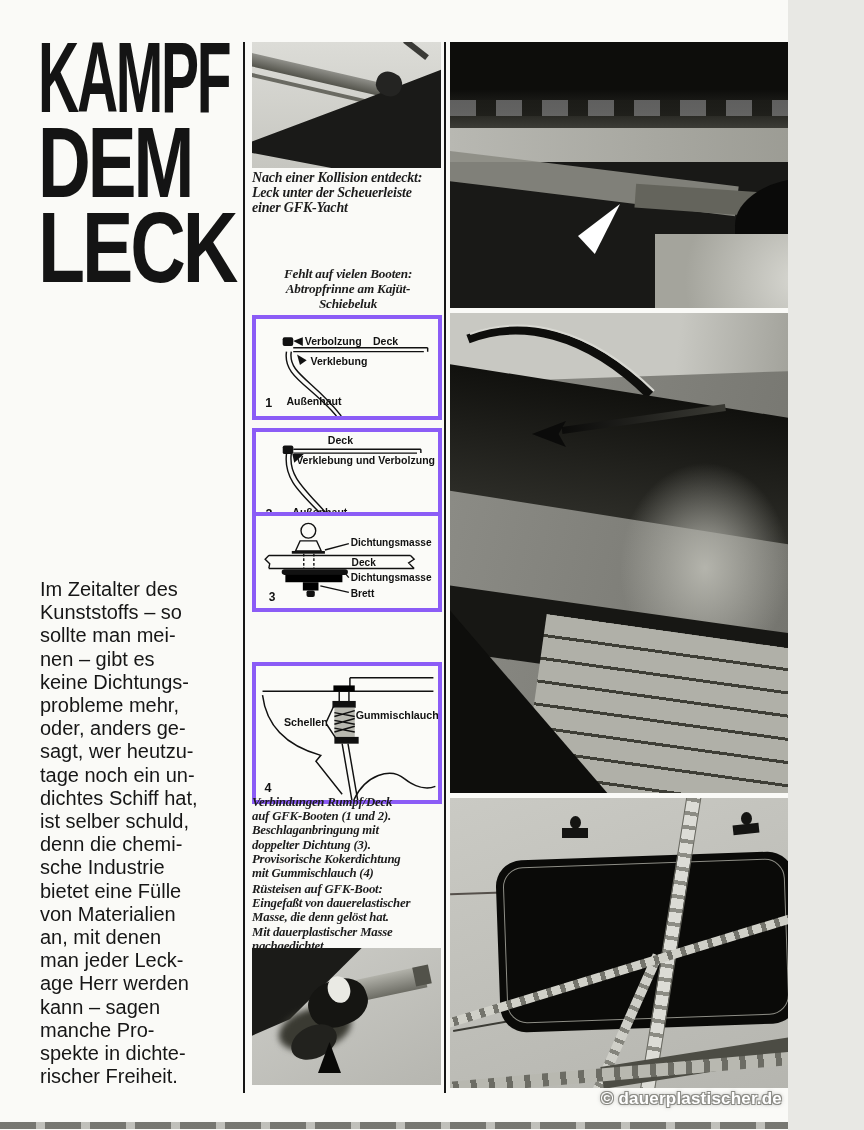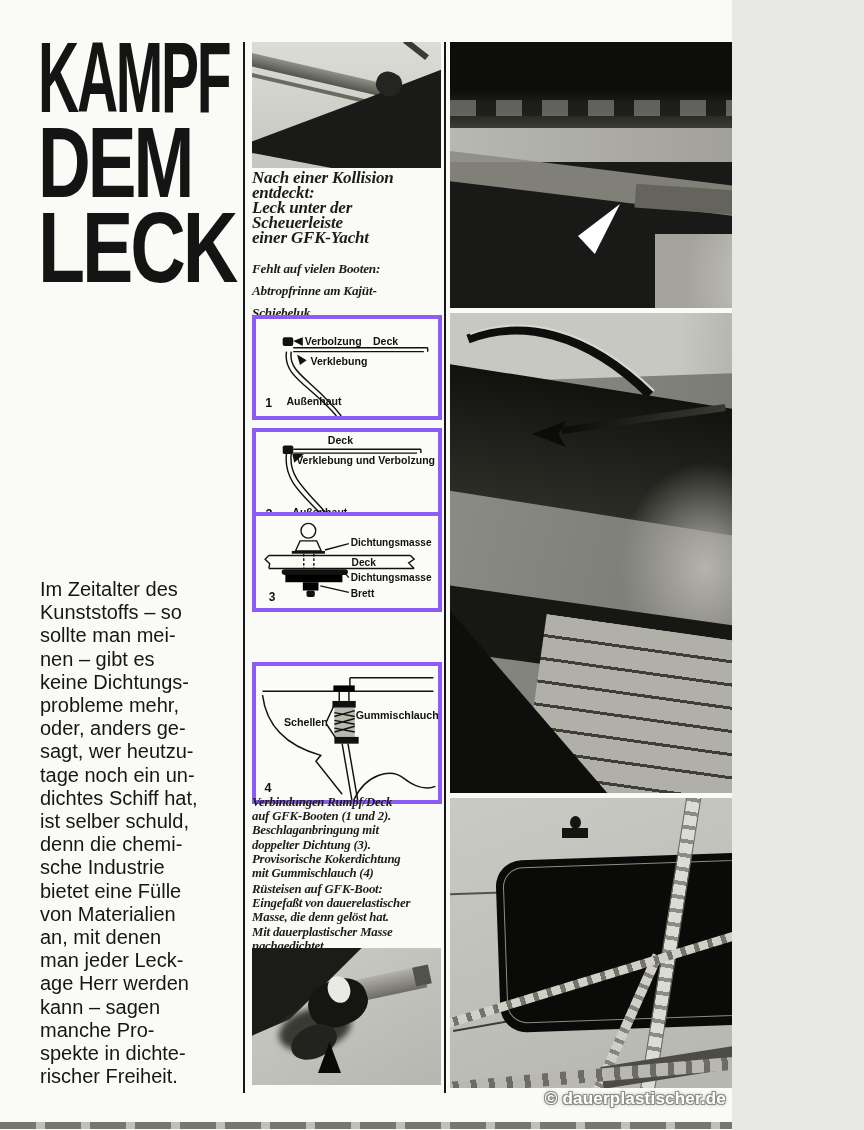--- a/index.html
+++ b/index.html
@@ -1,16 +1,16 @@
 <!DOCTYPE html>
 <html><head>
 <meta charset="utf-8">
 <style>
   html,body{margin:0;padding:0;background:#e8e8e4;}
-  .page{position:relative;width:732px;height:1130px;background:#fafaf7;overflow:hidden;
+  .page{position:relative;width:788px;height:1130px;background:#fafaf7;overflow:hidden;
         font-family:"Liberation Sans",sans-serif;color:#1a1a1a;}
 
   
   .headline{position:absolute;left:38px;top:0;width:210px;height:300px;}
   .headline span{position:absolute;left:0;display:block;font-weight:bold;font-size:100px;
         line-height:100px;color:#141414;letter-spacing:-4px;transform-origin:left top;white-space:nowrap;}
   .hl1{top:27px;transform:scaleX(.57);}
   .hl2{top:112px;transform:scaleX(.73);}
   .hl3{top:197px;transform:scaleX(.77);}
 
@@ -19,22 +19,22 @@
   .pagenum{position:absolute;left:46px;top:1085px;font-size:13px;font-weight:bold;color:#222;margin-top:44px;}
 
   
   .vrule{position:absolute;top:42px;width:2px;height:1051px;background:#161616;}
   .vrule.r1{left:243px;} .vrule.r2{left:444px;}
 
   
   .cap{position:absolute;left:252px;width:192px;font-family:"Liberation Serif",serif;
        font-style:italic;font-weight:bold;font-size:12.8px;line-height:14.2px;
        letter-spacing:-.2px;white-space:pre-line;color:#1c1c1c;}
-  .cap.c-collision{top:170px;font-size:17px;line-height:15px;}
-  .cap.c-hatch{top:258px;text-align:left;font-size:13.2px;line-height:22px;}
+  .cap.c-collision{top:170px;font-size:14px;line-height:15px;}
+  .cap.c-hatch{top:266px;text-align:center;font-size:13.2px;line-height:15px;}
   .cap.c-legend{top:795px;}
   .cap.c-ruest{top:882px;}
 
   
   .diagram{position:absolute;left:252px;width:190px;border:4px solid #8b5cf6;background:#fbfbf8;box-sizing:border-box;}
   .d1{top:315px;height:105px;} .d2{top:428px;height:102px;}
   .d3{top:512px;height:100px;} .d4{top:662px;height:142px;}
   .diagram svg{display:block;width:100%;height:100%;}
   .diagram text{font-family:"Liberation Sans",sans-serif;font-weight:bold;fill:#111;font-size:11px;}
   .diagram text.num{font-size:13px;}

